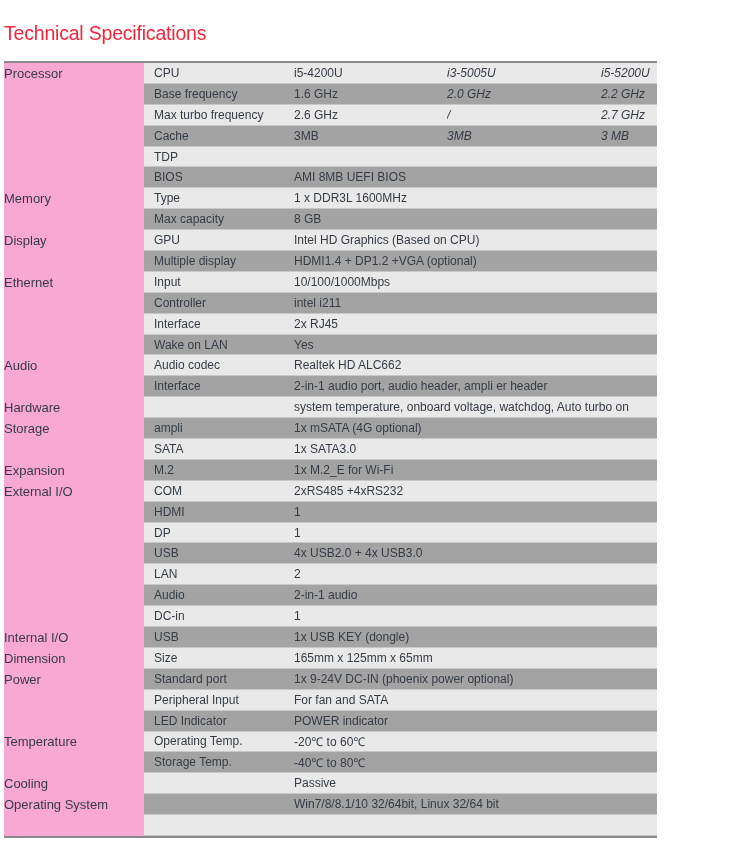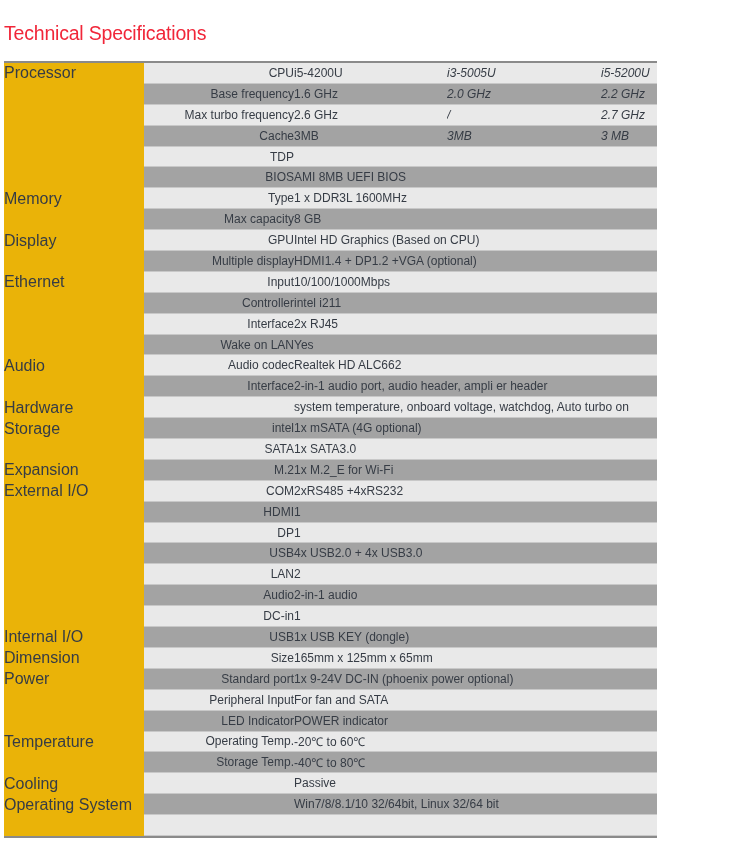--- a/index.html
+++ b/index.html
@@ -31,22 +31,22 @@
     border-bottom: 2px solid #8a8a8a;
   }
   .row {
     display: flex;
     height: 20.9px;
     align-items: stretch;
   }
   .cat {
     width: 140px;
     flex: none;
-    background: #eab308;
-    font-size: 16px;
+    background: #f9a8d4;
+    font-size: 13px;
     color: #363c45;
     display: flex;
     align-items: center;
   }
   .cells {
     flex: 1 1 auto;
     display: flex;
     align-items: center;
     background: #a3a3a3;
     border-bottom: 1px solid #c8c8c8;
@@ -56,21 +56,20 @@
     white-space: nowrap;
     overflow: hidden;
   }
   .cells.shaded { background: #e9e9e9; }
   .key {
     width: 150px;
     flex: none;
     padding-left: 10px;
     box-sizing: border-box;
     overflow: hidden;
-    text-align: right;
   }
   .val { flex: none; width: 153px; overflow: hidden; }
   .val + .val { width: 154px; font-style: italic; }
   .val.last { flex: 1 1 auto; width: auto; }
 </style>
 </head>
 <body>
 
 <div class="page">
   <h1 class="title">Technical Specifications</h1>
@@ -197,21 +196,21 @@
       <div class="row">
         <div class="cat">Hardware</div>
         <div class="cells shaded">
           <div class="key"></div>
           <div class="val last">system temperature, onboard voltage, watchdog, Auto turbo on</div>
         </div>
       </div>
       <div class="row">
         <div class="cat">Storage</div>
         <div class="cells">
-          <div class="key">intel</div>
+          <div class="key">ampli</div>
           <div class="val last">1x mSATA (4G optional)</div>
         </div>
       </div>
       <div class="row">
         <div class="cat"></div>
         <div class="cells shaded">
           <div class="key">SATA</div>
           <div class="val last">1x SATA3.0</div>
         </div>
       </div>

